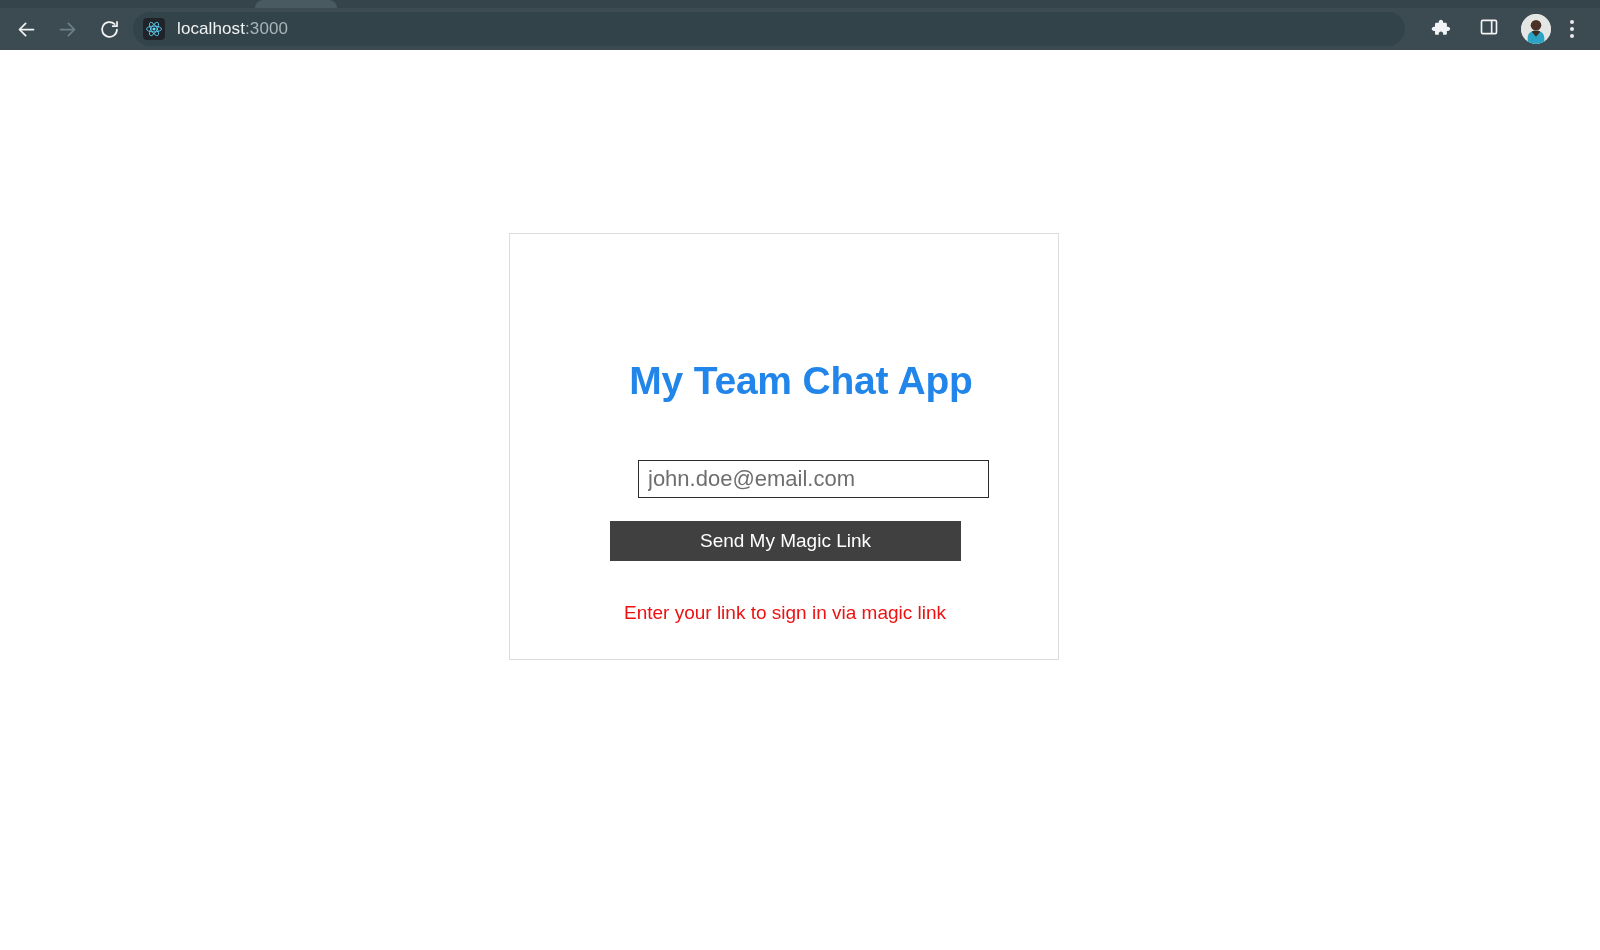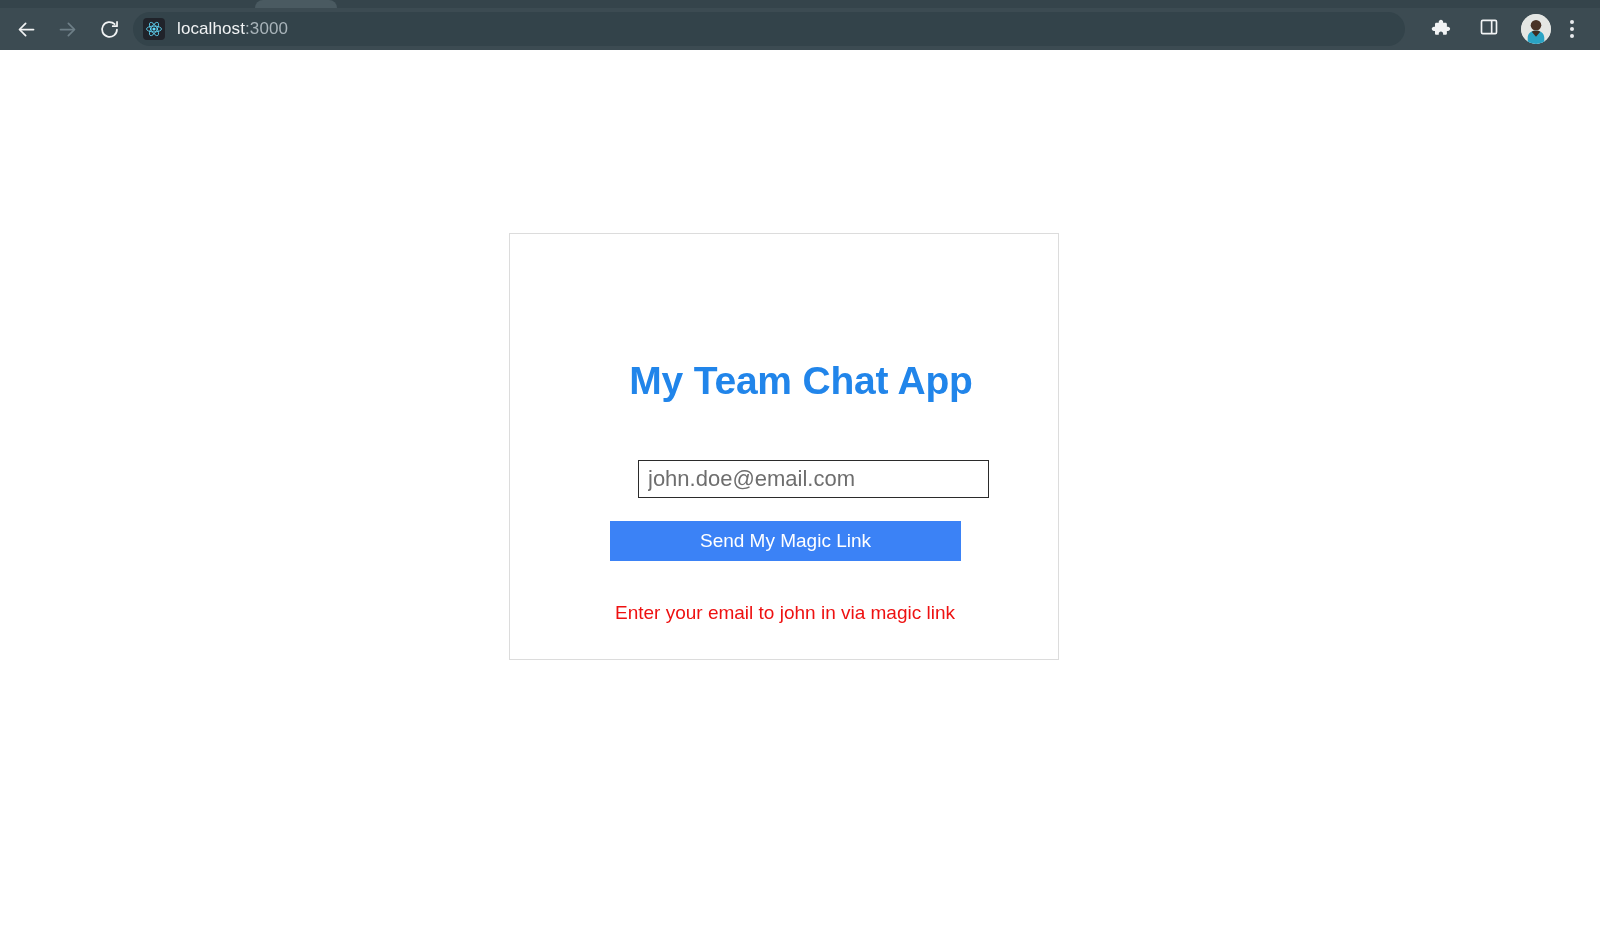--- a/index.html
+++ b/index.html
@@ -189,21 +189,21 @@
     margin-left: 28px;
   }
   #email-input::placeholder { color: #6e6e6e; opacity: 1; }
 
   #submit-button {
     position: absolute;
     left: 100px;
     top: 287px;
     width: 351px;
     height: 40px;
-    background: #3b82f6;
+    background: #404040;
     border: none;
     border-radius: 0;
     color: #ffffff;
     font-family: "Liberation Sans", sans-serif;
     font-size: 19px;
     cursor: pointer;
     padding: 0;
   }
 </style>
 </head>
@@ -296,20 +296,20 @@
 
   </div>
 </div>
 
 <div id="page-viewport">
 
   <div id="login-card">
 
     <h1 id="app-title">My Team Chat App</h1>
 
-    <p id="app-subtitle">Enter your email to john in via magic link</p>
+    <p id="app-subtitle">Enter your link to sign in via magic link</p>
 
     <input id="email-input" type="text" placeholder="john.doe@email.com" style="">
 
     <button id="submit-button">Send My Magic Link</button>
 
   </div>
 </div>
 
 </body></html>

